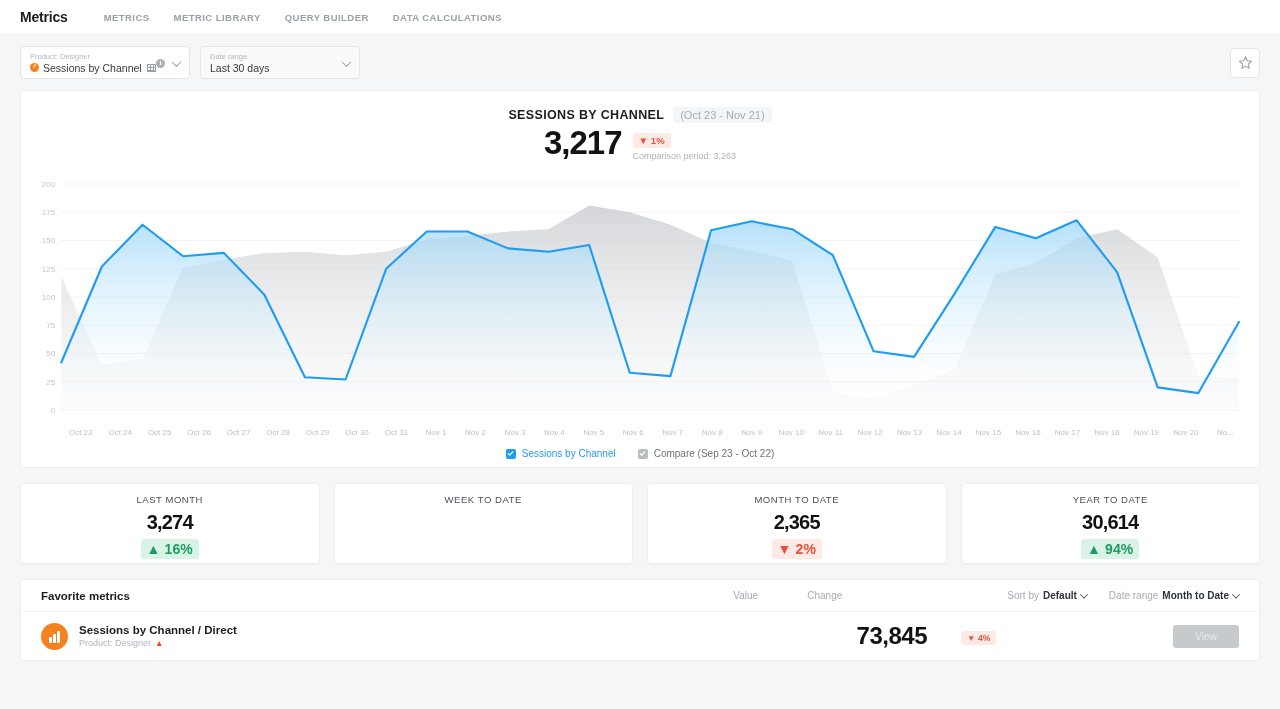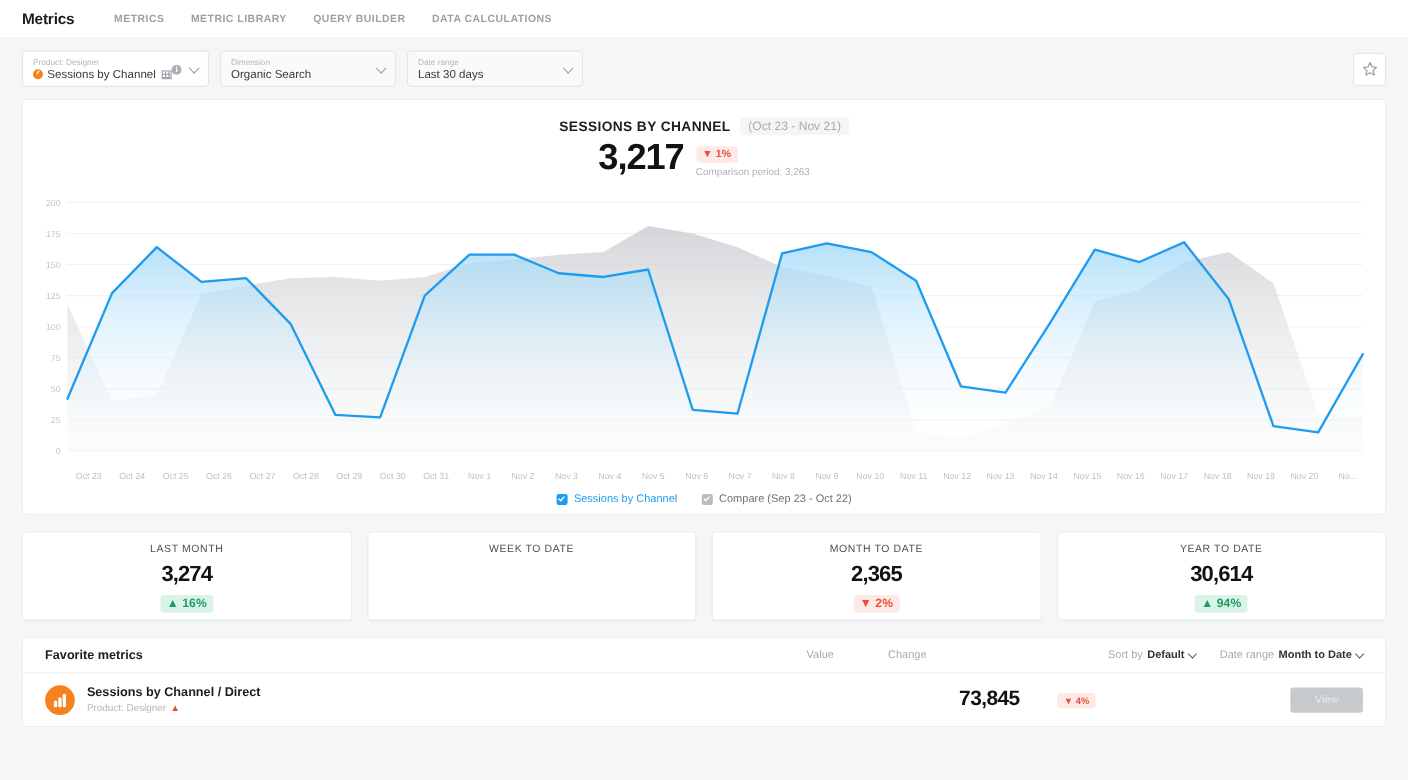--- a/index.html
+++ b/index.html
@@ -153,21 +153,21 @@
   }
   .kpi-title {
     font-size: 9.5px; letter-spacing: 0.55px; color: #4a4f54;
     text-transform: uppercase;
   }
   .kpi-value {
     font-size: 20px; font-weight: bold; letter-spacing: -0.8px;
     color: #121212; line-height: 32px; margin-top: 1px;
   }
   .kpi-badge { margin-top: 1px; }
-  .kpi-badge .badge { font-size: 11px; padding: 2px 6px; }
+  .kpi-badge .badge { font-size: 14px; padding: 2px 6px; }
 
   
   .fav-card { margin-top: 15px; }
   .fav-head {
     height: 32px; display: flex; align-items: center;
     padding: 0 20px; border-bottom: 1px solid #f0f1f3;
   }
   .fav-title { font-size: 11.5px; font-weight: bold; color: #1d1d1d; }
   .fav-sp { flex: 1; }
   .fav-col { font-size: 10px; color: #a7abb0; }
@@ -185,21 +185,21 @@
   }
   .fav-icon {
     width: 27px; height: 27px; border-radius: 50%; background: #f5821f;
     display: flex; align-items: flex-end; justify-content: center;
     padding-bottom: 7px; gap: 1.6px; flex: none; margin-right: 11px;
   }
   .fav-icon i { display:block; width: 2.8px; background: #fff; border-radius: 1px; }
   .fav-name { font-size: 11.5px; font-weight: bold; color: #1d1d1d; }
   .fav-sub { font-size: 9px; color: #b1b5ba; margin-top: 2px; display:flex; align-items:center; gap:4px; }
   .warn-ico { color: #f04a2c; font-size: 8.5px; }
-  .fav-value { font-size: 19px; font-weight: bold; color: #121212; letter-spacing: -0.5px; }
+  .fav-value { font-size: 24px; font-weight: bold; color: #121212; letter-spacing: -0.5px; }
   .view-btn {
     width: 66px; height: 23px; border-radius: 3px; background: #c6cacd;
     color: #e8eaec; font-size: 10px; display: flex; align-items: center;
     justify-content: center; cursor: pointer;
   }
 </style>
 </head>
 <body>
 
 <div class="topbar">
@@ -218,25 +218,20 @@
     <div class="fb-label">Product: Designer</div>
     <div class="fb-value">
       <span class="chip-dot"></span>
       <span>Sessions by Channel</span>
       <span class="grid-ico"></span>
     </div>
     <div class="info-ico">i</div>
     <div class="chev"></div>
   </div>
 
-  <div class="fb-field dim-field">
-    <div class="fb-label">Dimension</div>
-    <div class="fb-value">Organic Search</div>
-    <div class="chev"></div>
-  </div>
 
   <div class="fb-field date-field">
     <div class="fb-label">Date range</div>
     <div class="fb-value">Last 30 days</div>
     <div class="chev"></div>
   </div>
 
   <div class="fb-spacer"></div>
 
   <div class="star-btn">

